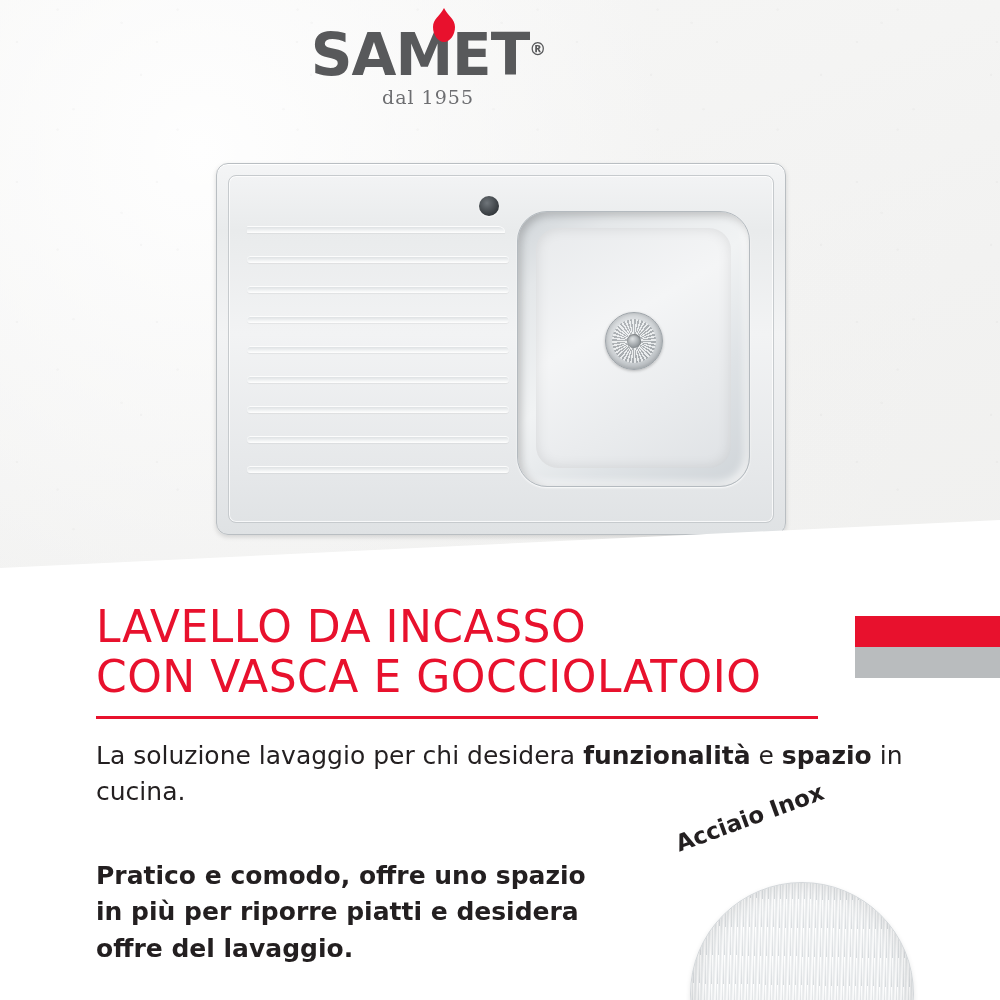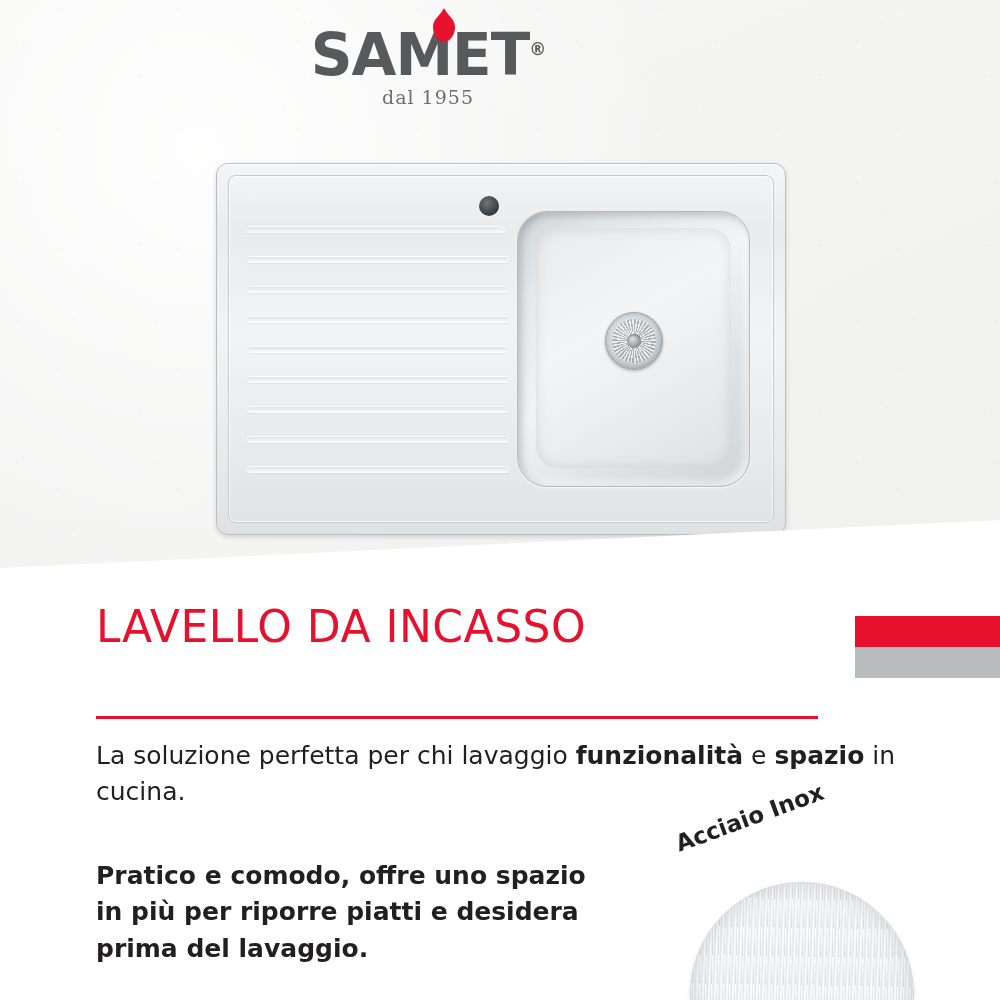--- a/index.html
+++ b/index.html
@@ -308,31 +308,32 @@
   <div class="diagonal"></div>
   <div class="lower-bg"></div>
 
   <div class="accent-bars">
     <div class="bar-red"></div>
     <div class="bar-gray"></div>
   </div>
 
   <div class="headline">
     <span class="l1">LAVELLO DA INCASSO</span>
+    <span class="l2">CON VASCA E GOCCIOLATOIO</span>
   </div>
   <div class="rule"></div>
 
   <p class="para1">
-    <span>La soluzione perfetta per chi lavaggio </span><b>funzionalità</b><span> e </span><b>spazio</b><span> in cucina.</span>
+    <span>La soluzione lavaggio per chi desidera </span><b>funzionalità</b><span> e </span><b>spazio</b><span> in cucina.</span>
   </p>
 
   <p class="para2">
     <span>Pratico e comodo, offre uno spazio</span><br>
     <span>in più per riporre piatti e desidera</span><br>
-    <span>prima del lavaggio.</span>
+    <span>offre del lavaggio.</span>
   </p>
 
   <div class="inox-badge">
     <div class="inox-label">Acciaio Inox</div>
     <div class="inox-disc"></div>
   </div>
 
 </div>
 
 </body></html>

